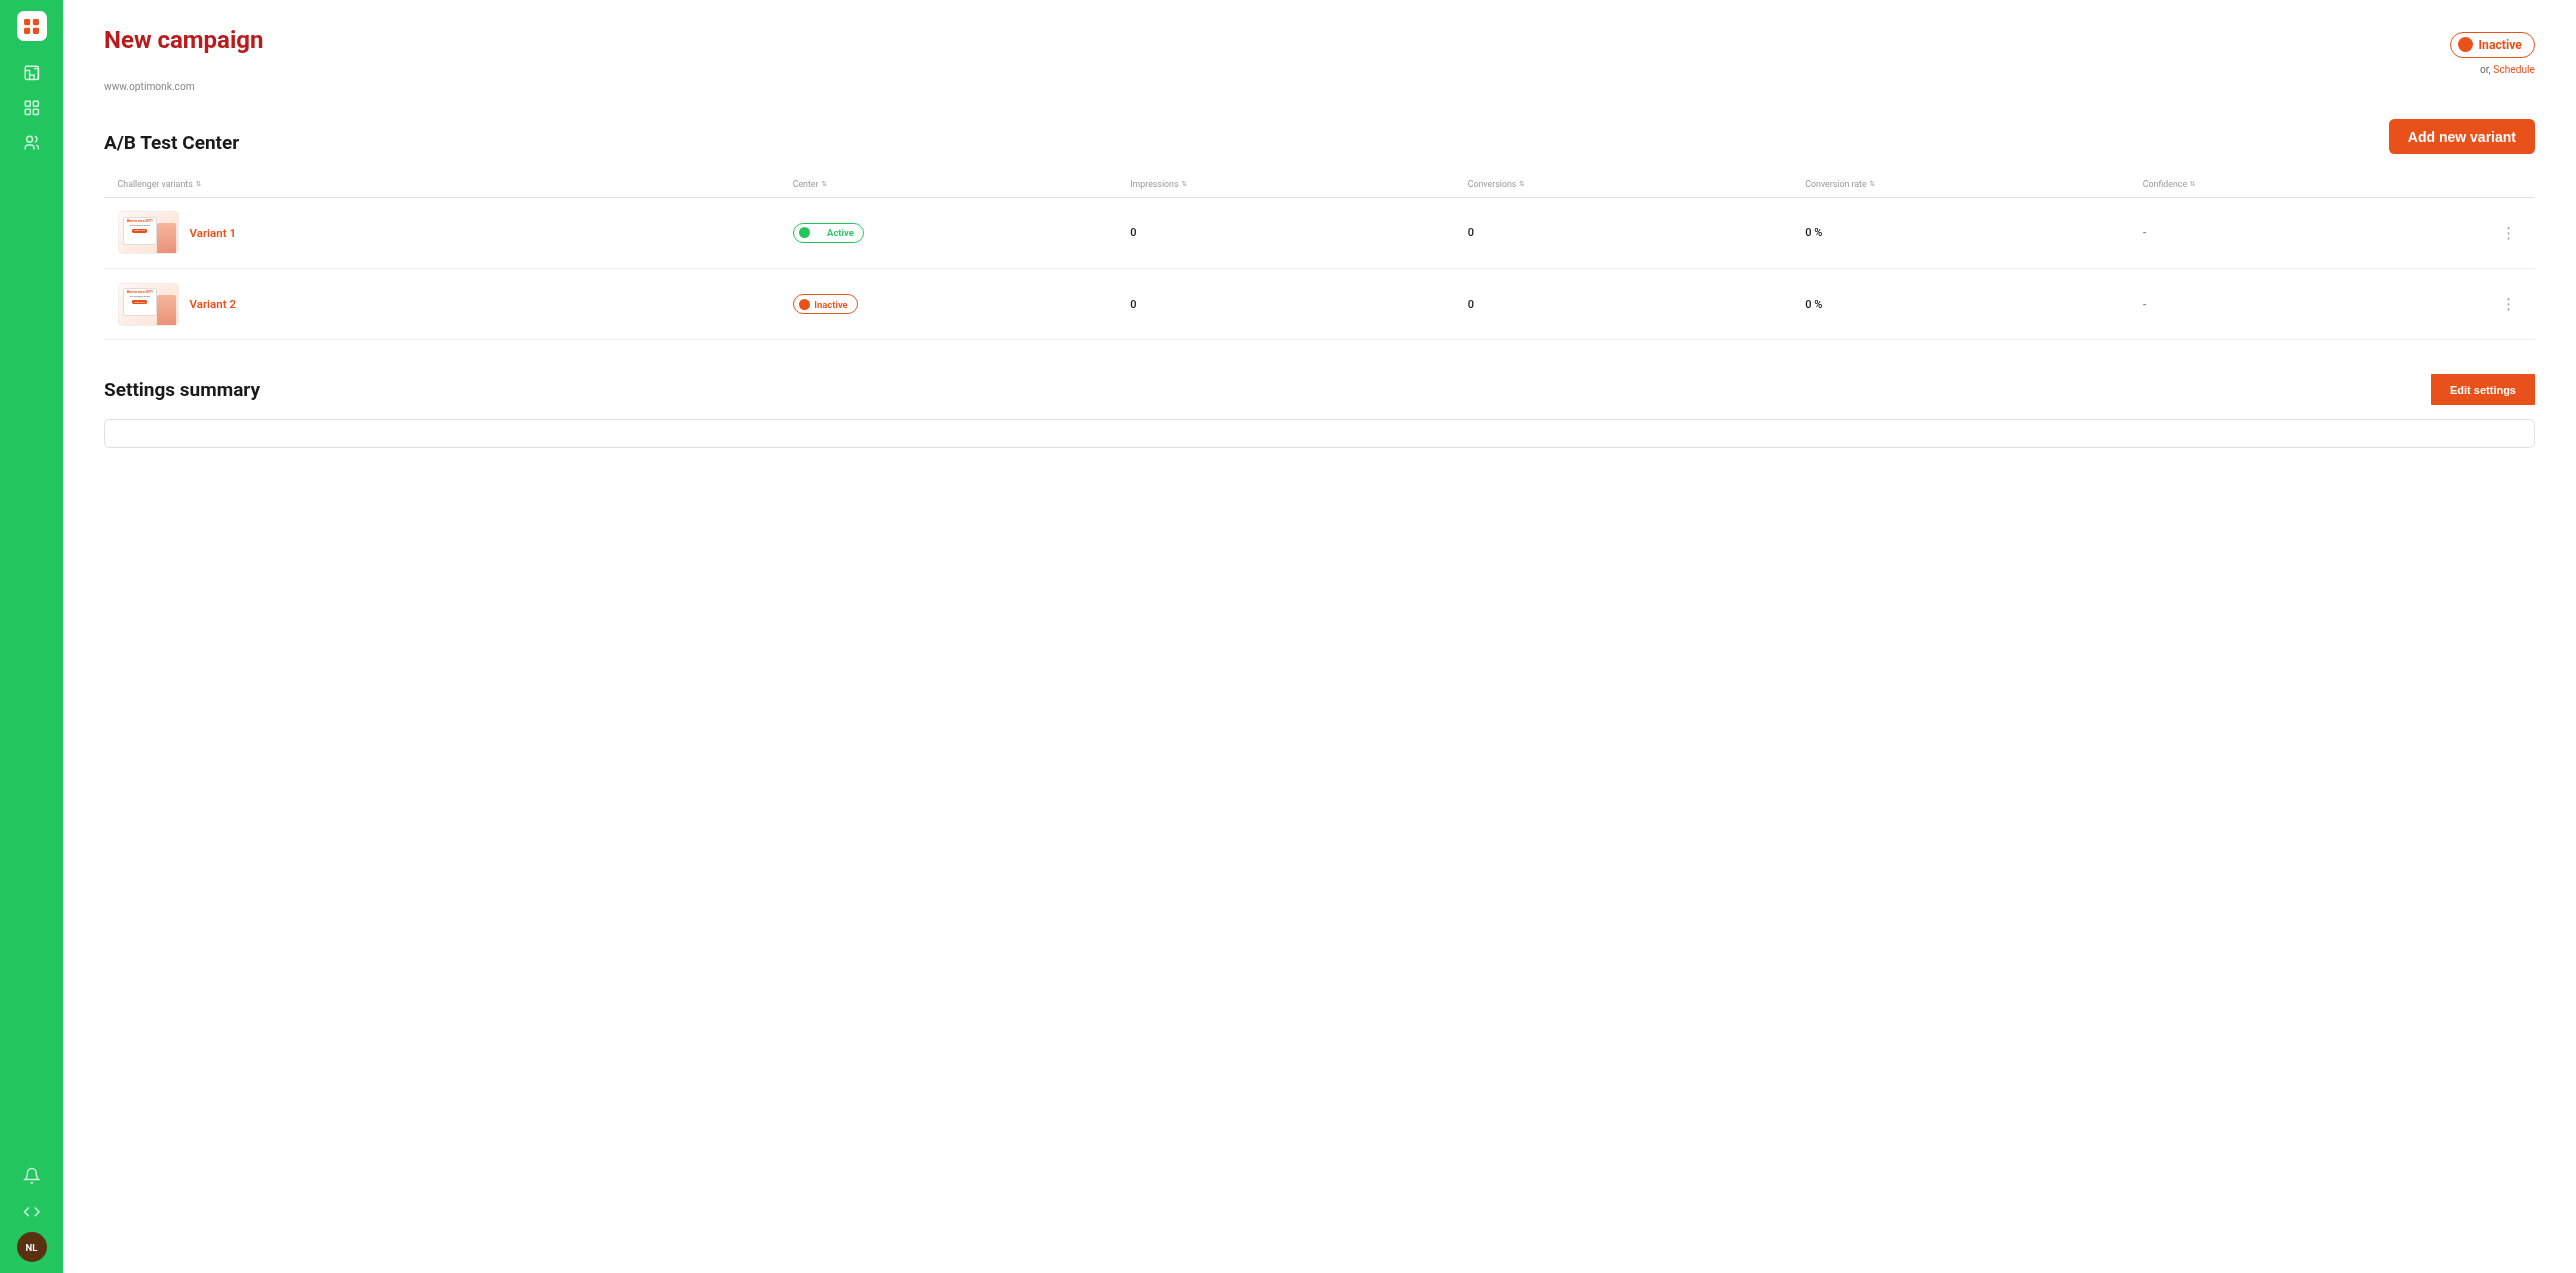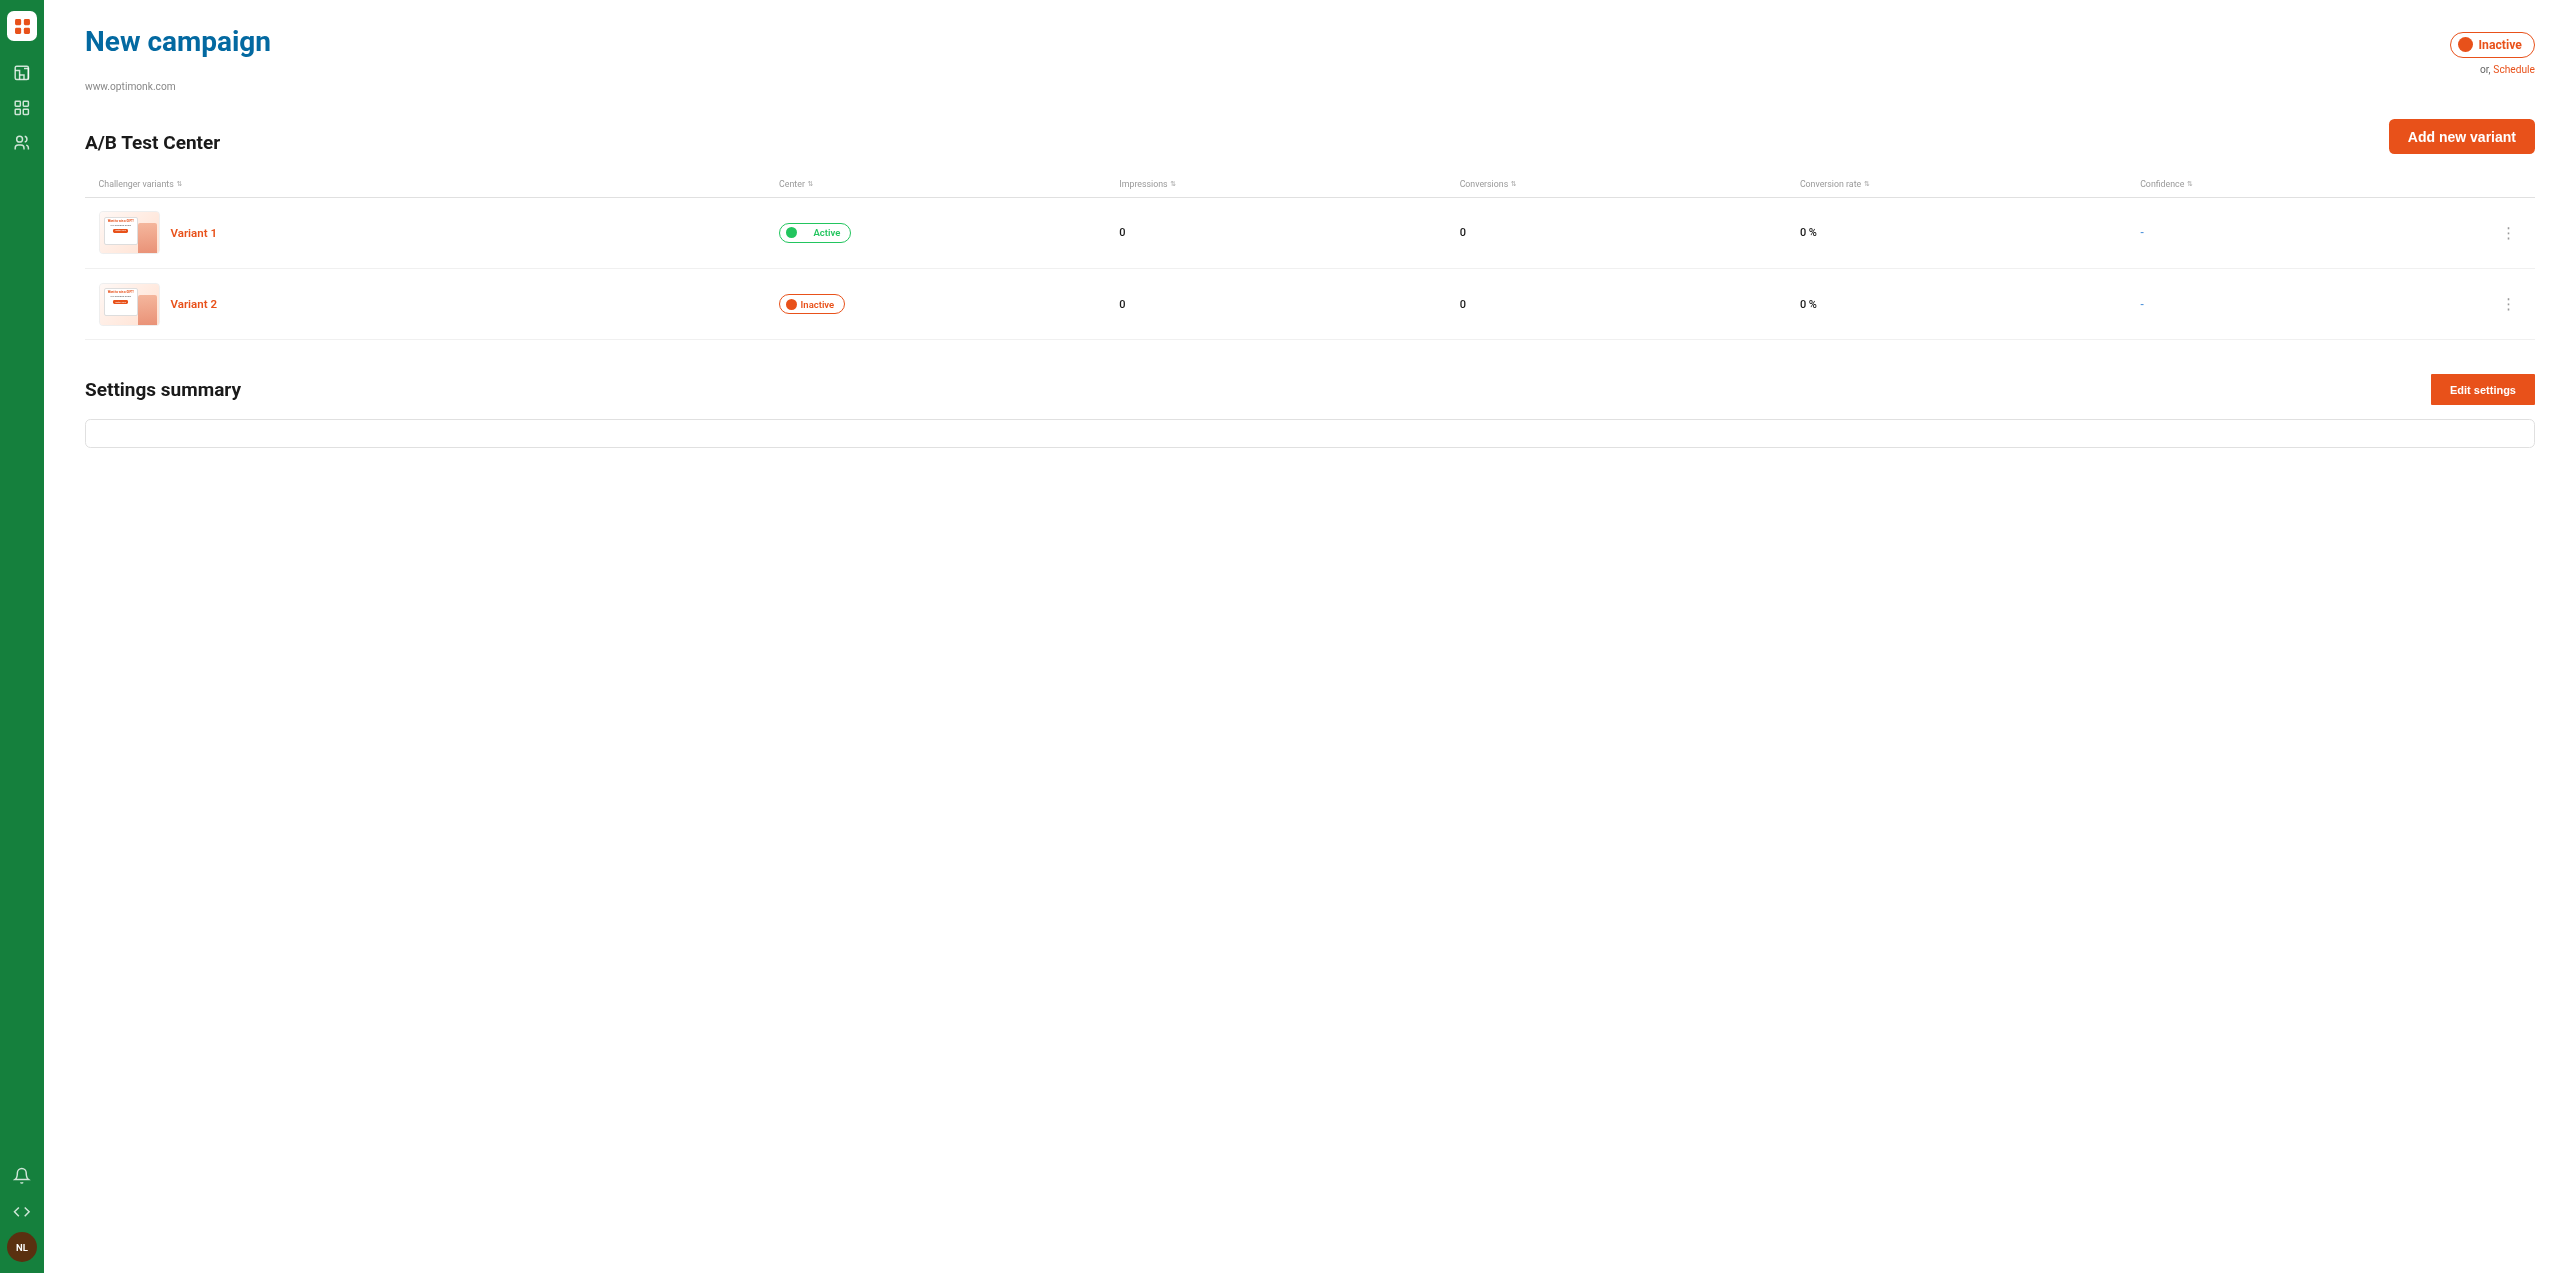--- a/index.html
+++ b/index.html
@@ -1,21 +1,21 @@
 <!DOCTYPE html>
 <html style="font-size:11px"><head>
   <meta charset="utf-8">
   <style>
     * { box-sizing: border-box; margin: 0; padding: 0; }
     body { font-family: -apple-system, BlinkMacSystemFont, 'Segoe UI', Roboto, sans-serif; background: #fff; display: flex; height: 100vh; overflow: hidden; }
 
     
     .sidebar {
-      width: 44px;
-      background: #15803d;
+      width: 63px;
+      background: #22c55e;
       display: flex;
       flex-direction: column;
       align-items: center;
       padding: 11px 0;
       gap: 5.4px;
       flex-shrink: 0;
     }
     .sidebar-logo {
       width: 30px; height: 30px;
       background: #fff;
@@ -53,23 +53,23 @@
     }
 
     
     .header-row {
       display: flex;
       align-items: flex-start;
       justify-content: space-between;
       margin-bottom: 5.4px;
     }
     .campaign-title {
-      font-size: 28px;
+      font-size: 24px;
       font-weight: 700;
-      color: #0369a1;
+      color: #b91c1c;
       line-height: 1.1;
     }
     .status-area {
       display: flex;
       flex-direction: column;
       align-items: flex-end;
       gap: 5.4px;
       padding-top: 5.4px;
     }
     .status-badge {

